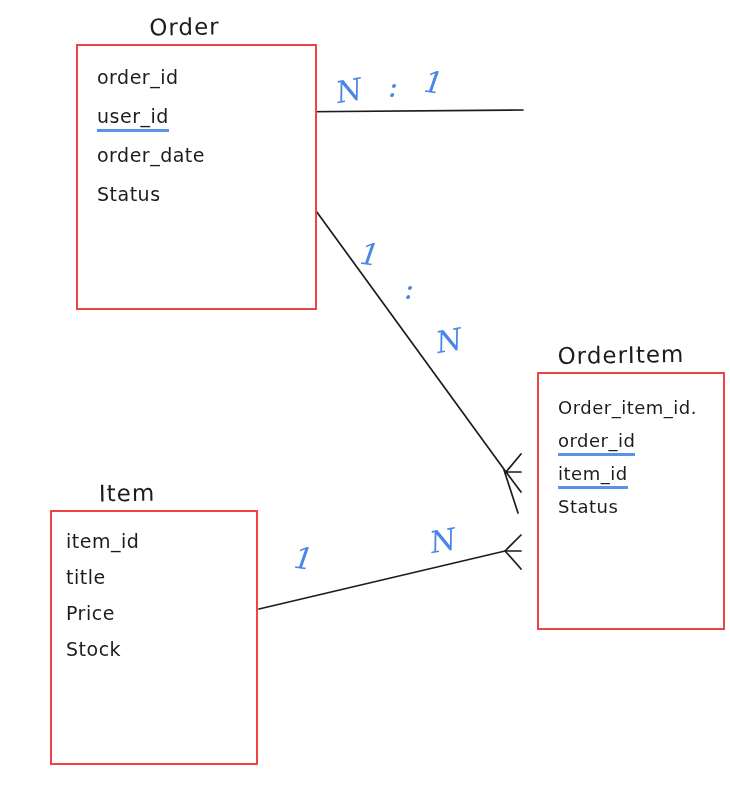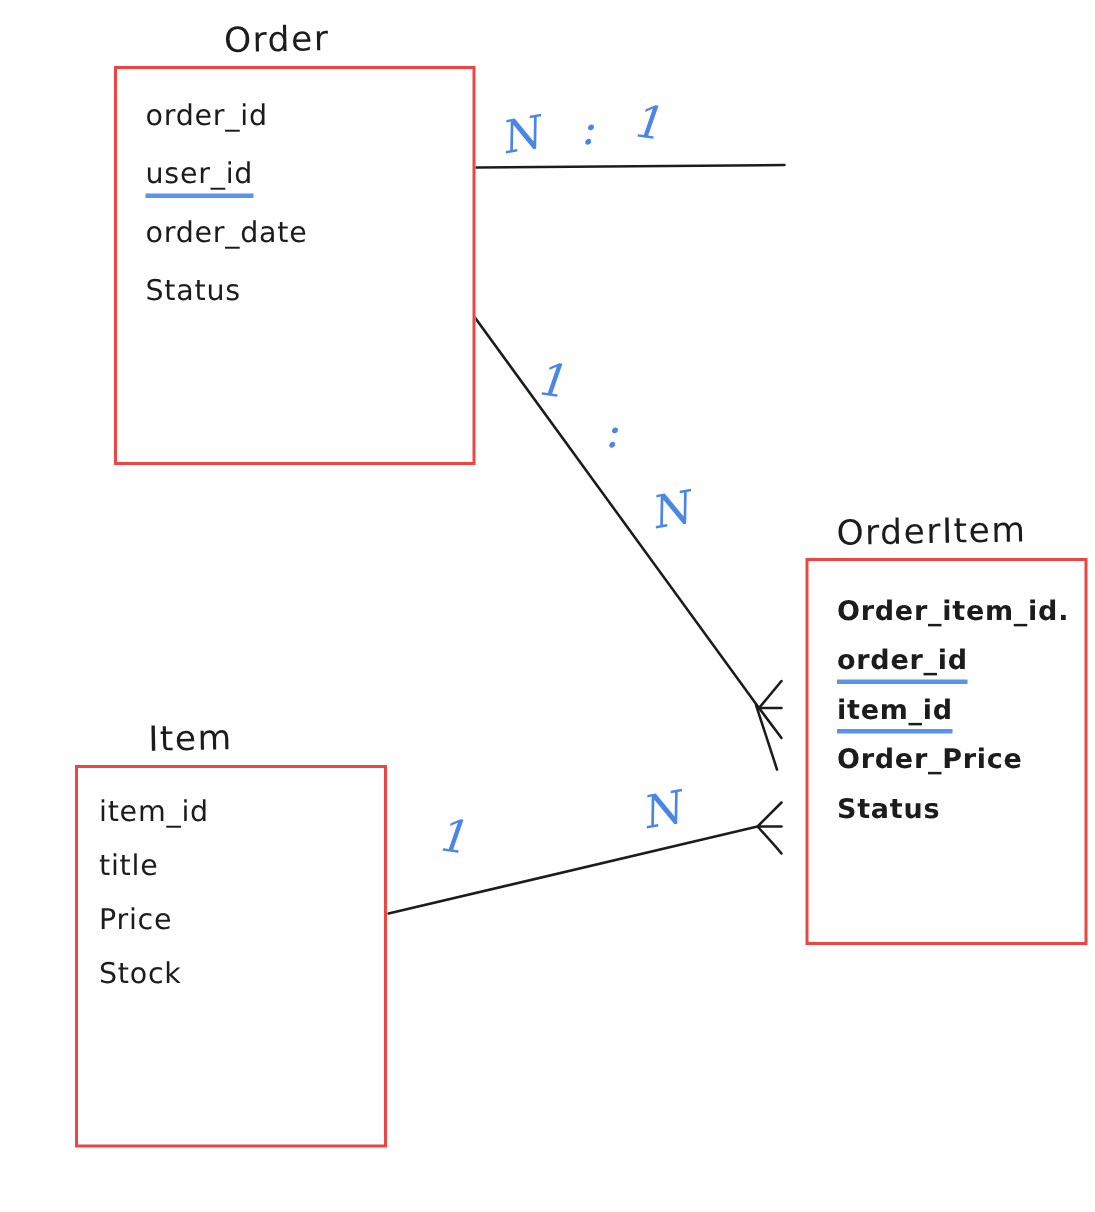--- a/index.html
+++ b/index.html
@@ -37,21 +37,21 @@
   .field { display: inline-block; letter-spacing: 0.5px; }
   .pk {
     border-bottom: 3px solid #5b93e8;
     padding-bottom: 2px;
   }
   
   .ent-order  .ebox { padding: 20px 0 0 19px; }
   .ent-order  .row  { height: 39px; font-size: 19px; }
   .ent-user   .ebox { padding: 15px 0 0 20px; }
   .ent-user   .row  { height: 33px; font-size: 18px; }
-  .ent-orderitem .ebox { padding: 23px 0 0 19px; font-weight: bold; }
+  .ent-orderitem .ebox { padding: 23px 0 0 19px; }
   .ent-orderitem .row  { height: 33px; font-size: 18px; }
   .ent-item   .ebox { padding: 18px 0 0 14px; }
   .ent-item   .row  { height: 36px; font-size: 19px; }
 
   .rel-label {
     position: absolute;
     font-family: "DejaVu Serif", serif;
     font-style: italic;
     font-size: 30px;
     color: #4a86e8;
@@ -90,21 +90,20 @@
     </div>
   </div>
 
 
   <div class="entity ent-orderitem" style="left:521px; top:340px; width:188px;margin-left:16px;">
     <div class="etitle" style="margin-right:20px;">OrderItem</div>
     <div class="ebox" style="height:258px;">
       <div class="row"><span class="field">Order_item_id.</span></div>
       <div class="row"><span class="field pk">order_id</span></div>
       <div class="row"><span class="field pk">item_id</span></div>
-      <div class="row"><span class="field">Order_Price</span></div>
       <div class="row"><span class="field">Status</span></div>
     </div>
   </div>
 
   <div class="entity ent-item" style="left:50px; top:478px; width:208px;">
     <div class="etitle" style="margin-right:54px;">Item</div>
     <div class="ebox" style="height:255px;">
       <div class="row"><span class="field">item_id</span></div>
       <div class="row"><span class="field">title</span></div>
       <div class="row"><span class="field">Price</span></div>

